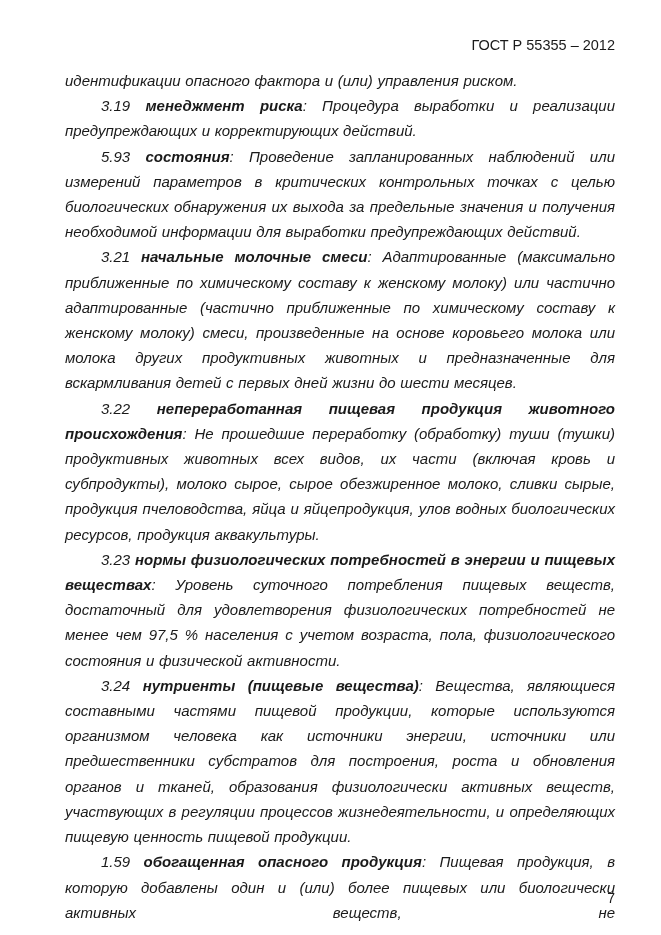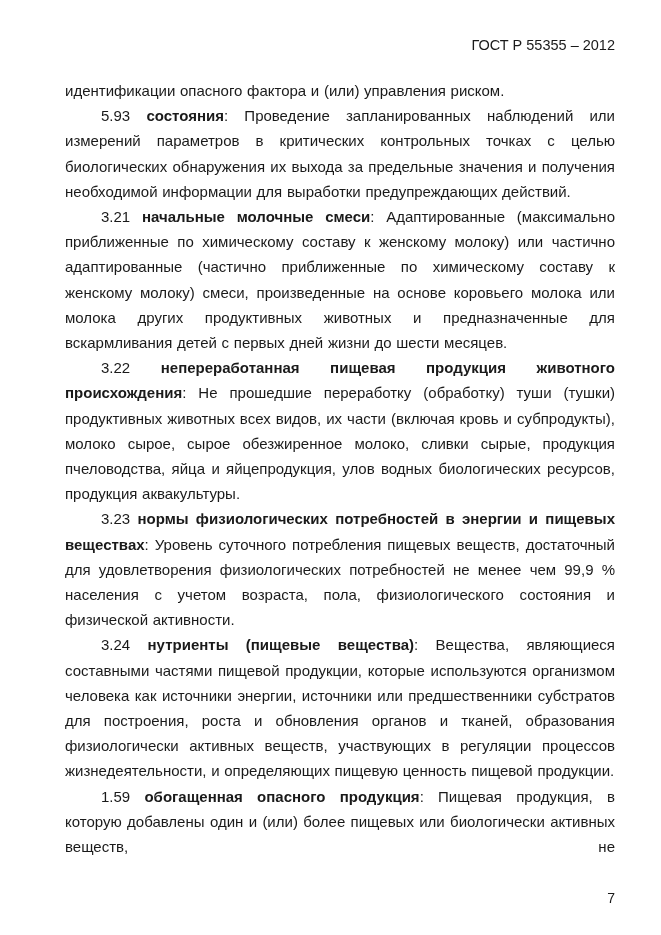--- a/index.html
+++ b/index.html
@@ -19,30 +19,31 @@
     width: 661px;
     height: 935px;
     box-sizing: border-box;
     padding: 36px 46px 0 65px;
     background: #ffffff;
   }
   .header {
     text-align: right;
     font-size: 14.5px;
     line-height: 19px;
-    margin-bottom: 23px;
+    margin-bottom: 13px;
     white-space: nowrap;
   }
   .body-text p.para {
     margin: 0;
     font-size: 15px;
     line-height: 25.2px;
     text-align: justify;
     word-spacing: 0.5px;
     hyphens: none;
+    font-style: italic;
   }
   .body-text p.para.indent {
     text-indent: 36px;
   }
   .body-text p.para.justify-last {
     text-align-last: justify;
   }
   .bold {
     font-weight: bold;
   }
@@ -57,22 +58,23 @@
 </head>
 <body>
 
 <div class="page">
   <div class="header">
     <span>ГОСТ Р 55355 – 2012</span>
   </div>
 
   <div class="body-text" id="paragraphs">
       <p class="para"><span>идентификации опасного фактора и (или) управления риском.</span></p>
+      <p class="para indent"><span>3.19 </span><span class="bold">менеджмент риска</span><span>: Процедура выработки и реализации предупреждающих и корректирующих действий.</span></p>
       <p class="para indent"><span>5.93 </span><span class="bold">состояния</span><span>: Проведение запланированных наблюдений или измерений параметров в критических контрольных точках с целью биологических обнаружения их выхода за предельные значения и получения необходимой информации для выработки предупреждающих действий.</span></p>
       <p class="para indent"><span>3.21 </span><span class="bold">начальные молочные смеси</span><span>: Адаптированные (максимально приближенные по химическому составу к женскому молоку) или частично адаптированные (частично приближенные по химическому составу к женскому молоку) смеси, произведенные на основе коровьего молока или молока других продуктивных животных и предназначенные для вскармливания детей с первых дней жизни до шести месяцев.</span></p>
       <p class="para indent"><span>3.22 </span><span class="bold">непереработанная пищевая продукция животного происхождения</span><span>: Не прошедшие переработку (обработку) туши (тушки) продуктивных животных всех видов, их части (включая кровь и субпродукты), молоко сырое, сырое обезжиренное молоко, сливки сырые, продукция пчеловодства, яйца и яйцепродукция, улов водных биологических ресурсов, продукция аквакультуры.</span></p>
-      <p class="para indent"><span>3.23 </span><span class="bold">нормы физиологических потребностей в энергии и пищевых веществах</span><span>: Уровень суточного потребления пищевых веществ, достаточный для удовлетворения физиологических потребностей не менее чем 99,9 % населения с учетом возраста, пола, физиологического состояния и физической активности.</span></p>
+      <p class="para indent"><span>3.23 </span><span class="bold">нормы физиологических потребностей в энергии и пищевых веществах</span><span>: Уровень суточного потребления пищевых веществ, достаточный для удовлетворения физиологических потребностей не менее чем 97,5 % населения с учетом возраста, пола, физиологического состояния и физической активности.</span></p>
       <p class="para indent"><span>3.24 </span><span class="bold">нутриенты (пищевые вещества)</span><span>: Вещества, являющиеся составными частями пищевой продукции, которые используются организмом человека как источники энергии, источники или предшественники субстратов для построения, роста и обновления органов и тканей, образования физиологически активных веществ, участвующих в регуляции процессов жизнедеятельности, и определяющих пищевую ценность пищевой продукции.</span></p>
       <p class="para indent justify-last"><span>1.59 </span><span class="bold">обогащенная опасного продукция</span><span>: Пищевая продукция, в которую добавлены один и (или) более пищевых или биологически активных веществ, не</span></p>
     </div>
 
   <div class="page-number">7</div>
 </div>
 
 </body></html>

